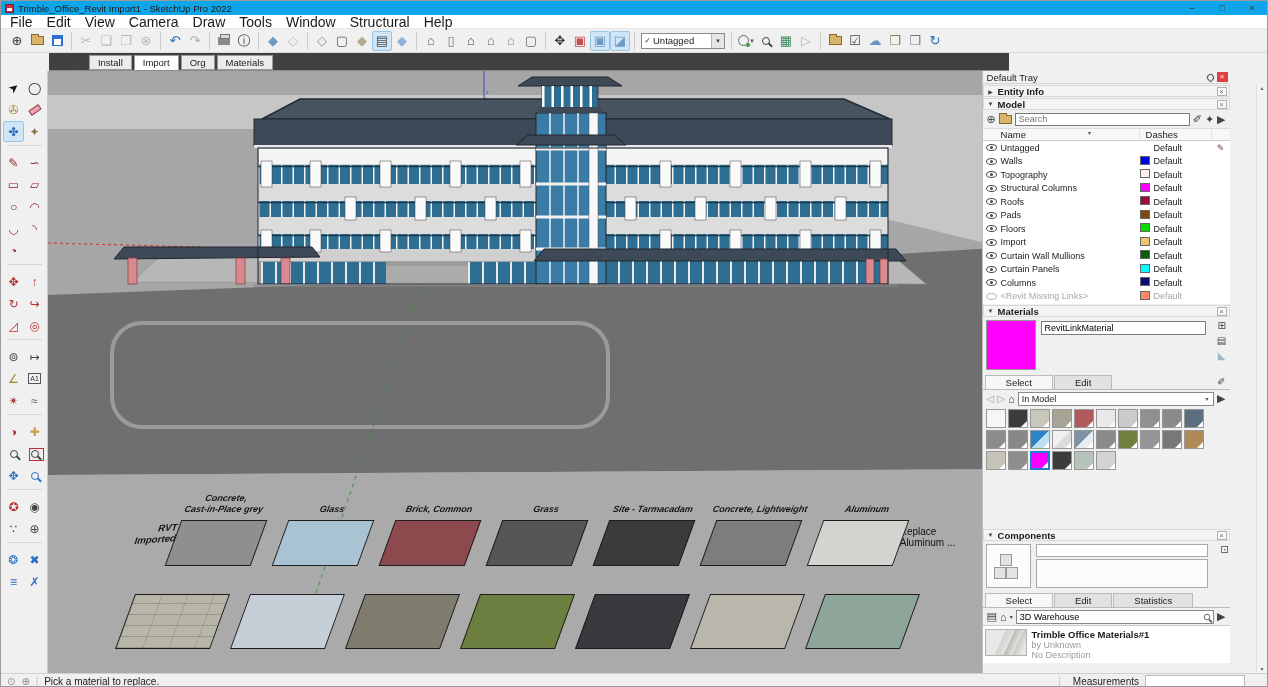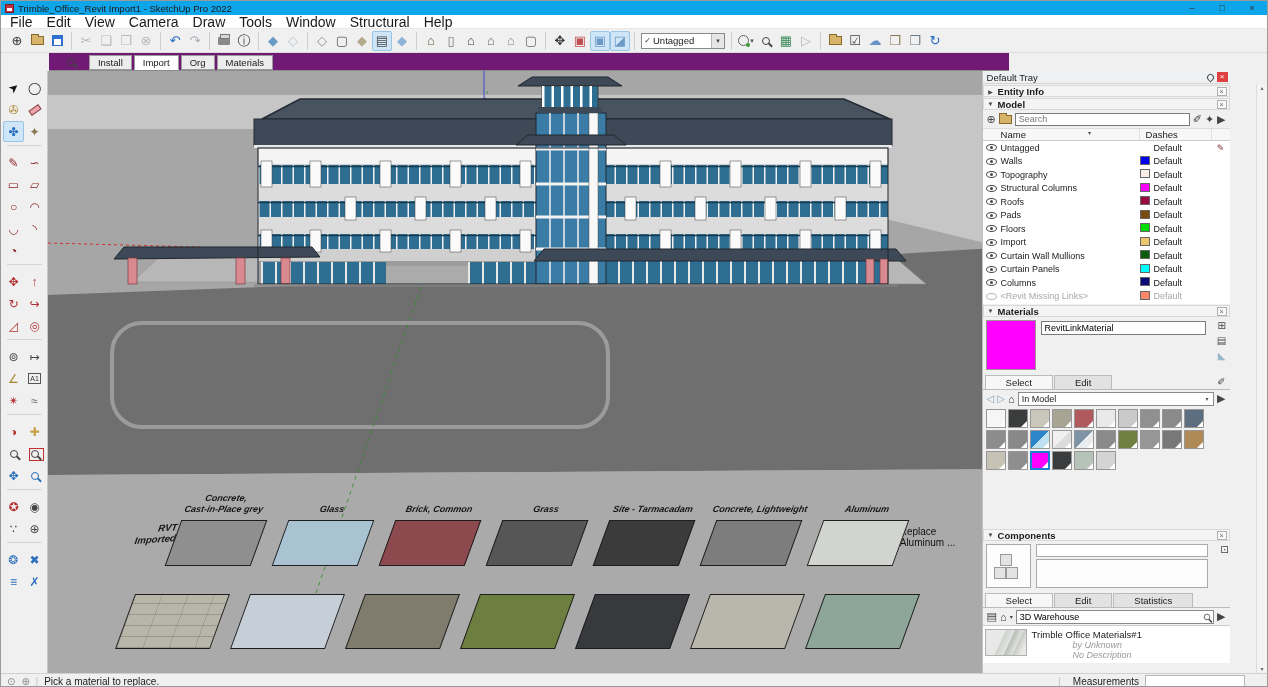--- a/index.html
+++ b/index.html
@@ -47,21 +47,21 @@
   .ic-eye { display:inline-block; width:11px; height:7px; border:1px solid #4a4a4a; border-radius:50%; position:relative; }
   .ic-eye::after { content:''; position:absolute; left:50%; top:50%; width:3px; height:3px; margin:-1.5px 0 0 -1.5px; background:#4a4a4a; border-radius:50%; }
   .ic-eye.off { border-color:#b5b5b5; }
   .ic-eye.off::after { display:none; }
   .ic-pin { display:inline-block; width:7px; height:7px; border:1px solid #555; border-radius:50% 50% 50% 0; transform:rotate(-45deg); margin:0 3px; }
   .red-x { width:11px; height:10px; background:#e04040; color:#fff; font-size:8px; line-height:10px; text-align:center; margin-right:2px; }
 
   
   .tabrow { height:18px; display:flex; background:#f0f0f0; }
   .tab-corner { width:48px; }
-  .tabstrip { width:962px; display:flex; align-items:center; border-bottom:1px solid #8a8a8a; background:#701a75; }
+  .tabstrip { width:962px; display:flex; align-items:center; border-bottom:1px solid #8a8a8a; background:#404040; }
   .tabstrip .ic-mag { margin:0 14px 0 18px; }
   .dtab { height:15px; padding:1px 8px; font-size:9.5px; border:1px solid #9a9a9a; background:#ececec; margin-right:2px; line-height:12px; }
   .dtab.active { background:#ffffff; border-bottom-color:#fff; }
   .tab-right { flex:1; }
   .traytop { width:258px; }
 
   
   .mainrow { display:flex; height:602px; }
 
   
@@ -141,22 +141,22 @@
   .cubes .c1 { left:0; bottom:0; } .cubes .c2 { left:12px; bottom:0; } .cubes .c3 { left:6px; top:0; }
   .comp-name { position:absolute; left:53px; top:3px; width:172px; height:13px; border:1px solid #aaa; font-family:inherit; }
   .comp-desc { position:absolute; left:53px; top:18px; width:172px; height:29px; border:1px solid #aaa; background:#fcfcfc; }
   .comp-ic { position:absolute; right:1px; top:3px; font-size:10px; color:#444; }
   .wh-wrap { flex:1; position:relative; }
   .wh-input { width:100%; height:14px; border:1px solid #8a8a8a; font-size:9px; padding:0 14px 0 3px; font-family:inherit; }
   .wh-mag { position:absolute; right:3px; top:3px; transform:scale(.8); }
   .comp-results { background:#fff; border-top:1px solid #ccc; height:38px; padding:3px 2px; display:flex; gap:5px; }
   .thumb { width:42px; height:27px; border:1px solid #b0b0b0; background:linear-gradient(115deg,#e8e8e8 38%,#cfd4cc 40%,#e2e2e2 55%,#b8c0b4 58%,#dfdfdf 72%,#c8ccc4 75%,#e8e8e8 90%); }
   .res-col { flex:1; }
-  .res-title { font-weight:normal; font-size:9.5px; }
-  .res-by, .res-desc { font-style:italic; color:#9a9a9a; font-size:9px;margin-left:41px; }
+  .res-title { font-weight:bold; font-size:9.5px; }
+  .res-by, .res-desc { color:#9a9a9a; font-size:9px; }
 
   
   .statusbar { height:15px; background:#f0f0f0; border-top:1px solid #d0d0d0; display:flex; align-items:center; padding-left:6px; }
   .st-ic { font-size:10px; color:#8a8a8a; margin-right:6px; }
   .st-sep { color:#c0c0c0; margin-right:6px; font-size:9px; }
   .st-msg { flex:1; font-size:10px; }
   .meas { display:flex; align-items:center; gap:6px; margin-right:22px; }
   .meas-label { font-size:10px; color:#222; }
   .meas-input { width:100px; height:12px; border:1px solid #b8b8b8; background:#fff; font-family:inherit; }
 </style>

